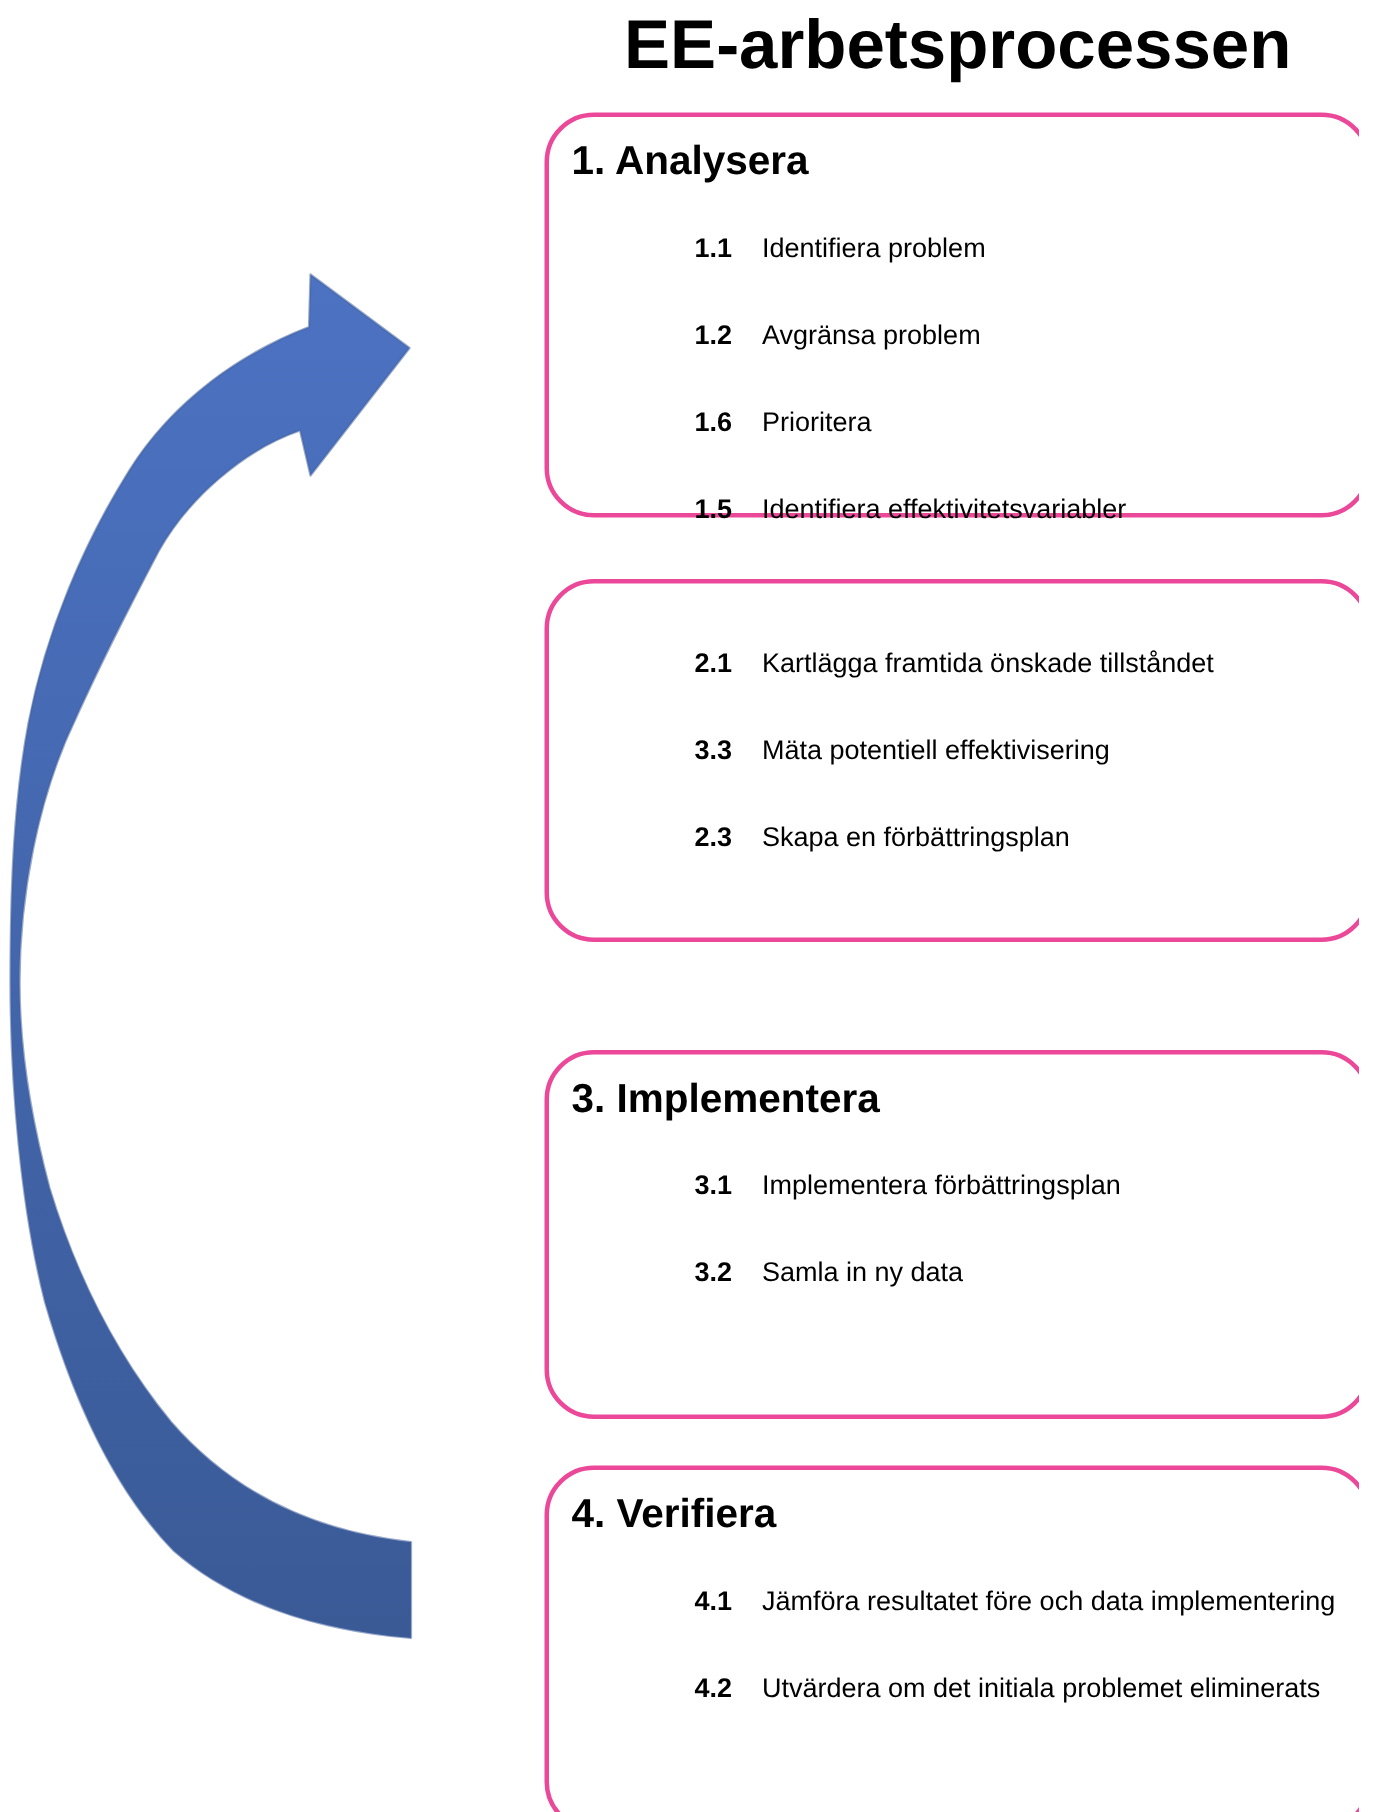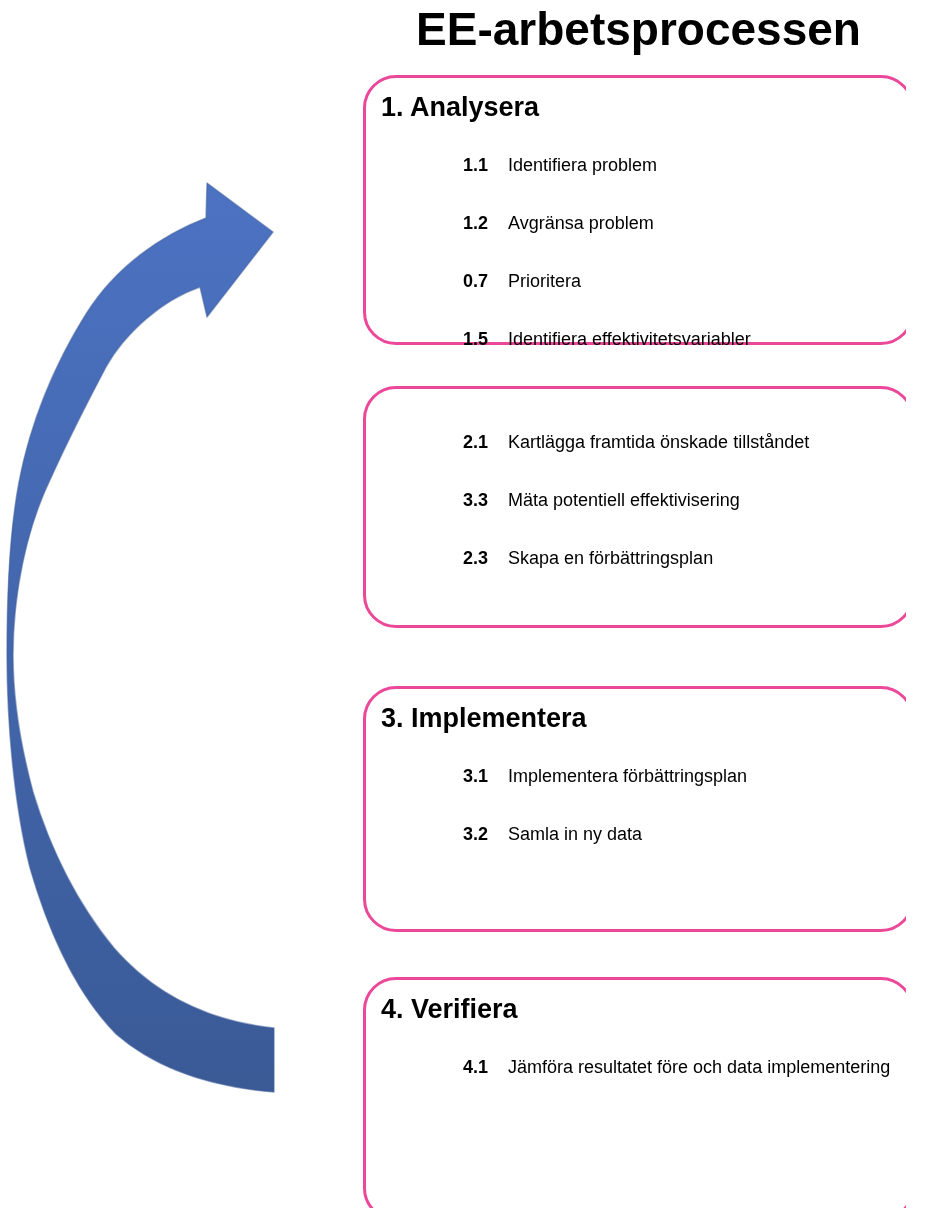--- a/index.html
+++ b/index.html
@@ -36,21 +36,21 @@
     left: 363px;
     width: 551px;
     box-sizing: border-box;
     background: #ffffff;
     border: 3px solid #ec4899;
     border-radius: 33px;
     padding: 12px 14px 0 15px;
   }
   .box-1 { top: 75px;  height: 270px; }
   .box-2 { top: 386px; height: 242px; }
-  .box-3 { top: 686px; height: 246px; }
+  .box-3 { top: 700px; height: 246px; }
   .box-4 { top: 977px; height: 244px; }
   .box-header {
     font-size: 27px;
     font-weight: bold;
     line-height: 34px;
   }
   .items { margin-left: 82px; }
   .item {
     font-size: 18px;
     line-height: 34px;
@@ -97,21 +97,21 @@
              L 273,232
              L 207,183
              Z" stroke="#44639F"></path>
   </svg>
 
   <div class="box box-1">
     <div class="box-header">1. Analysera</div>
     <div class="items">
       <div class="item"><span class="num">1.1</span><span>Identifiera problem</span></div>
       <div class="item"><span class="num">1.2</span><span>Avgränsa problem</span></div>
-      <div class="item"><span class="num">0.7</span><span>Prioritera</span></div>
+      <div class="item"><span class="num">1.6</span><span>Prioritera</span></div>
       <div class="item"><span class="num">1.5</span><span>Identifiera effektivitetsvariabler</span></div>
     </div>
   </div>
 
   <div class="box box-2">
     <div class="items">
       <div class="item"><span class="num">2.1</span><span>Kartlägga framtida önskade tillståndet</span></div>
       <div class="item"><span class="num">3.3</span><span>Mäta potentiell effektivisering</span></div>
       <div class="item"><span class="num">2.3</span><span>Skapa en förbättringsplan</span></div>
     </div>
@@ -122,16 +122,17 @@
     <div class="items">
       <div class="item"><span class="num">3.1</span><span>Implementera förbättringsplan</span></div>
       <div class="item"><span class="num">3.2</span><span>Samla in ny data</span></div>
     </div>
   </div>
 
   <div class="box box-4">
     <div class="box-header">4. Verifiera</div>
     <div class="items">
       <div class="item"><span class="num">4.1</span><span>Jämföra resultatet före och data implementering</span></div>
+      <div class="item"><span class="num">4.2</span><span>Utvärdera om det initiala problemet eliminerats</span></div>
     </div>
   </div>
 
 </div>
 
 </body></html>

